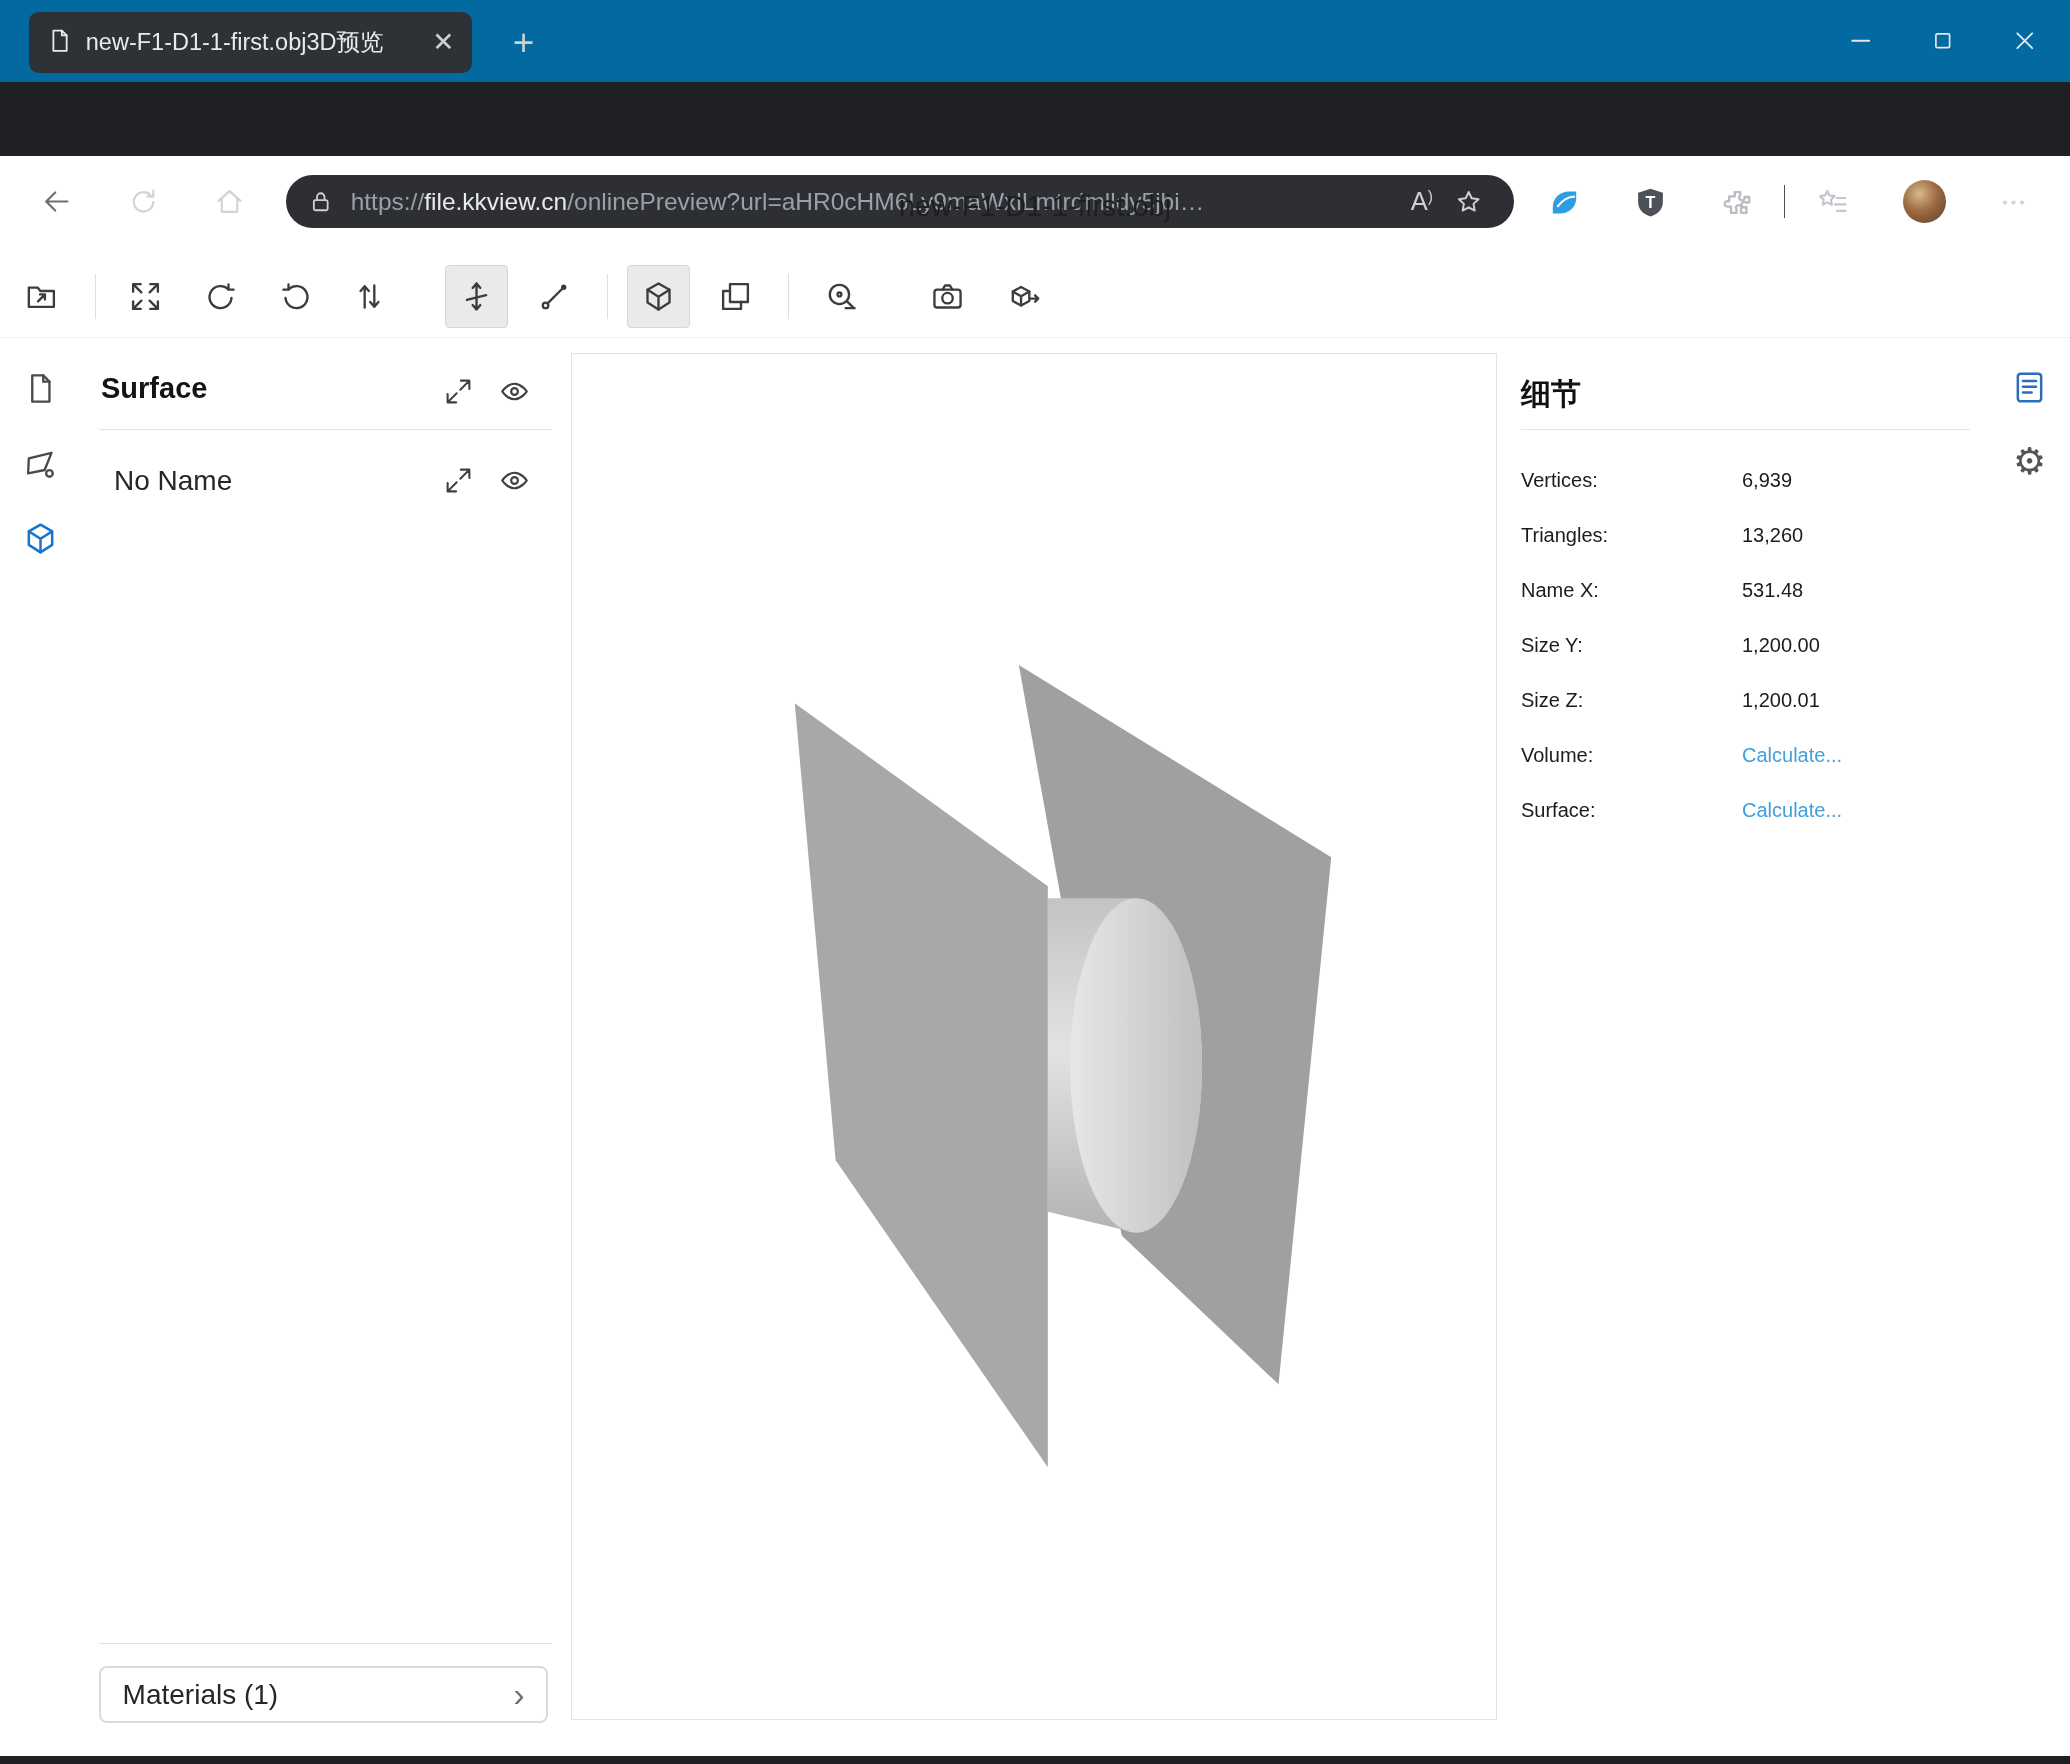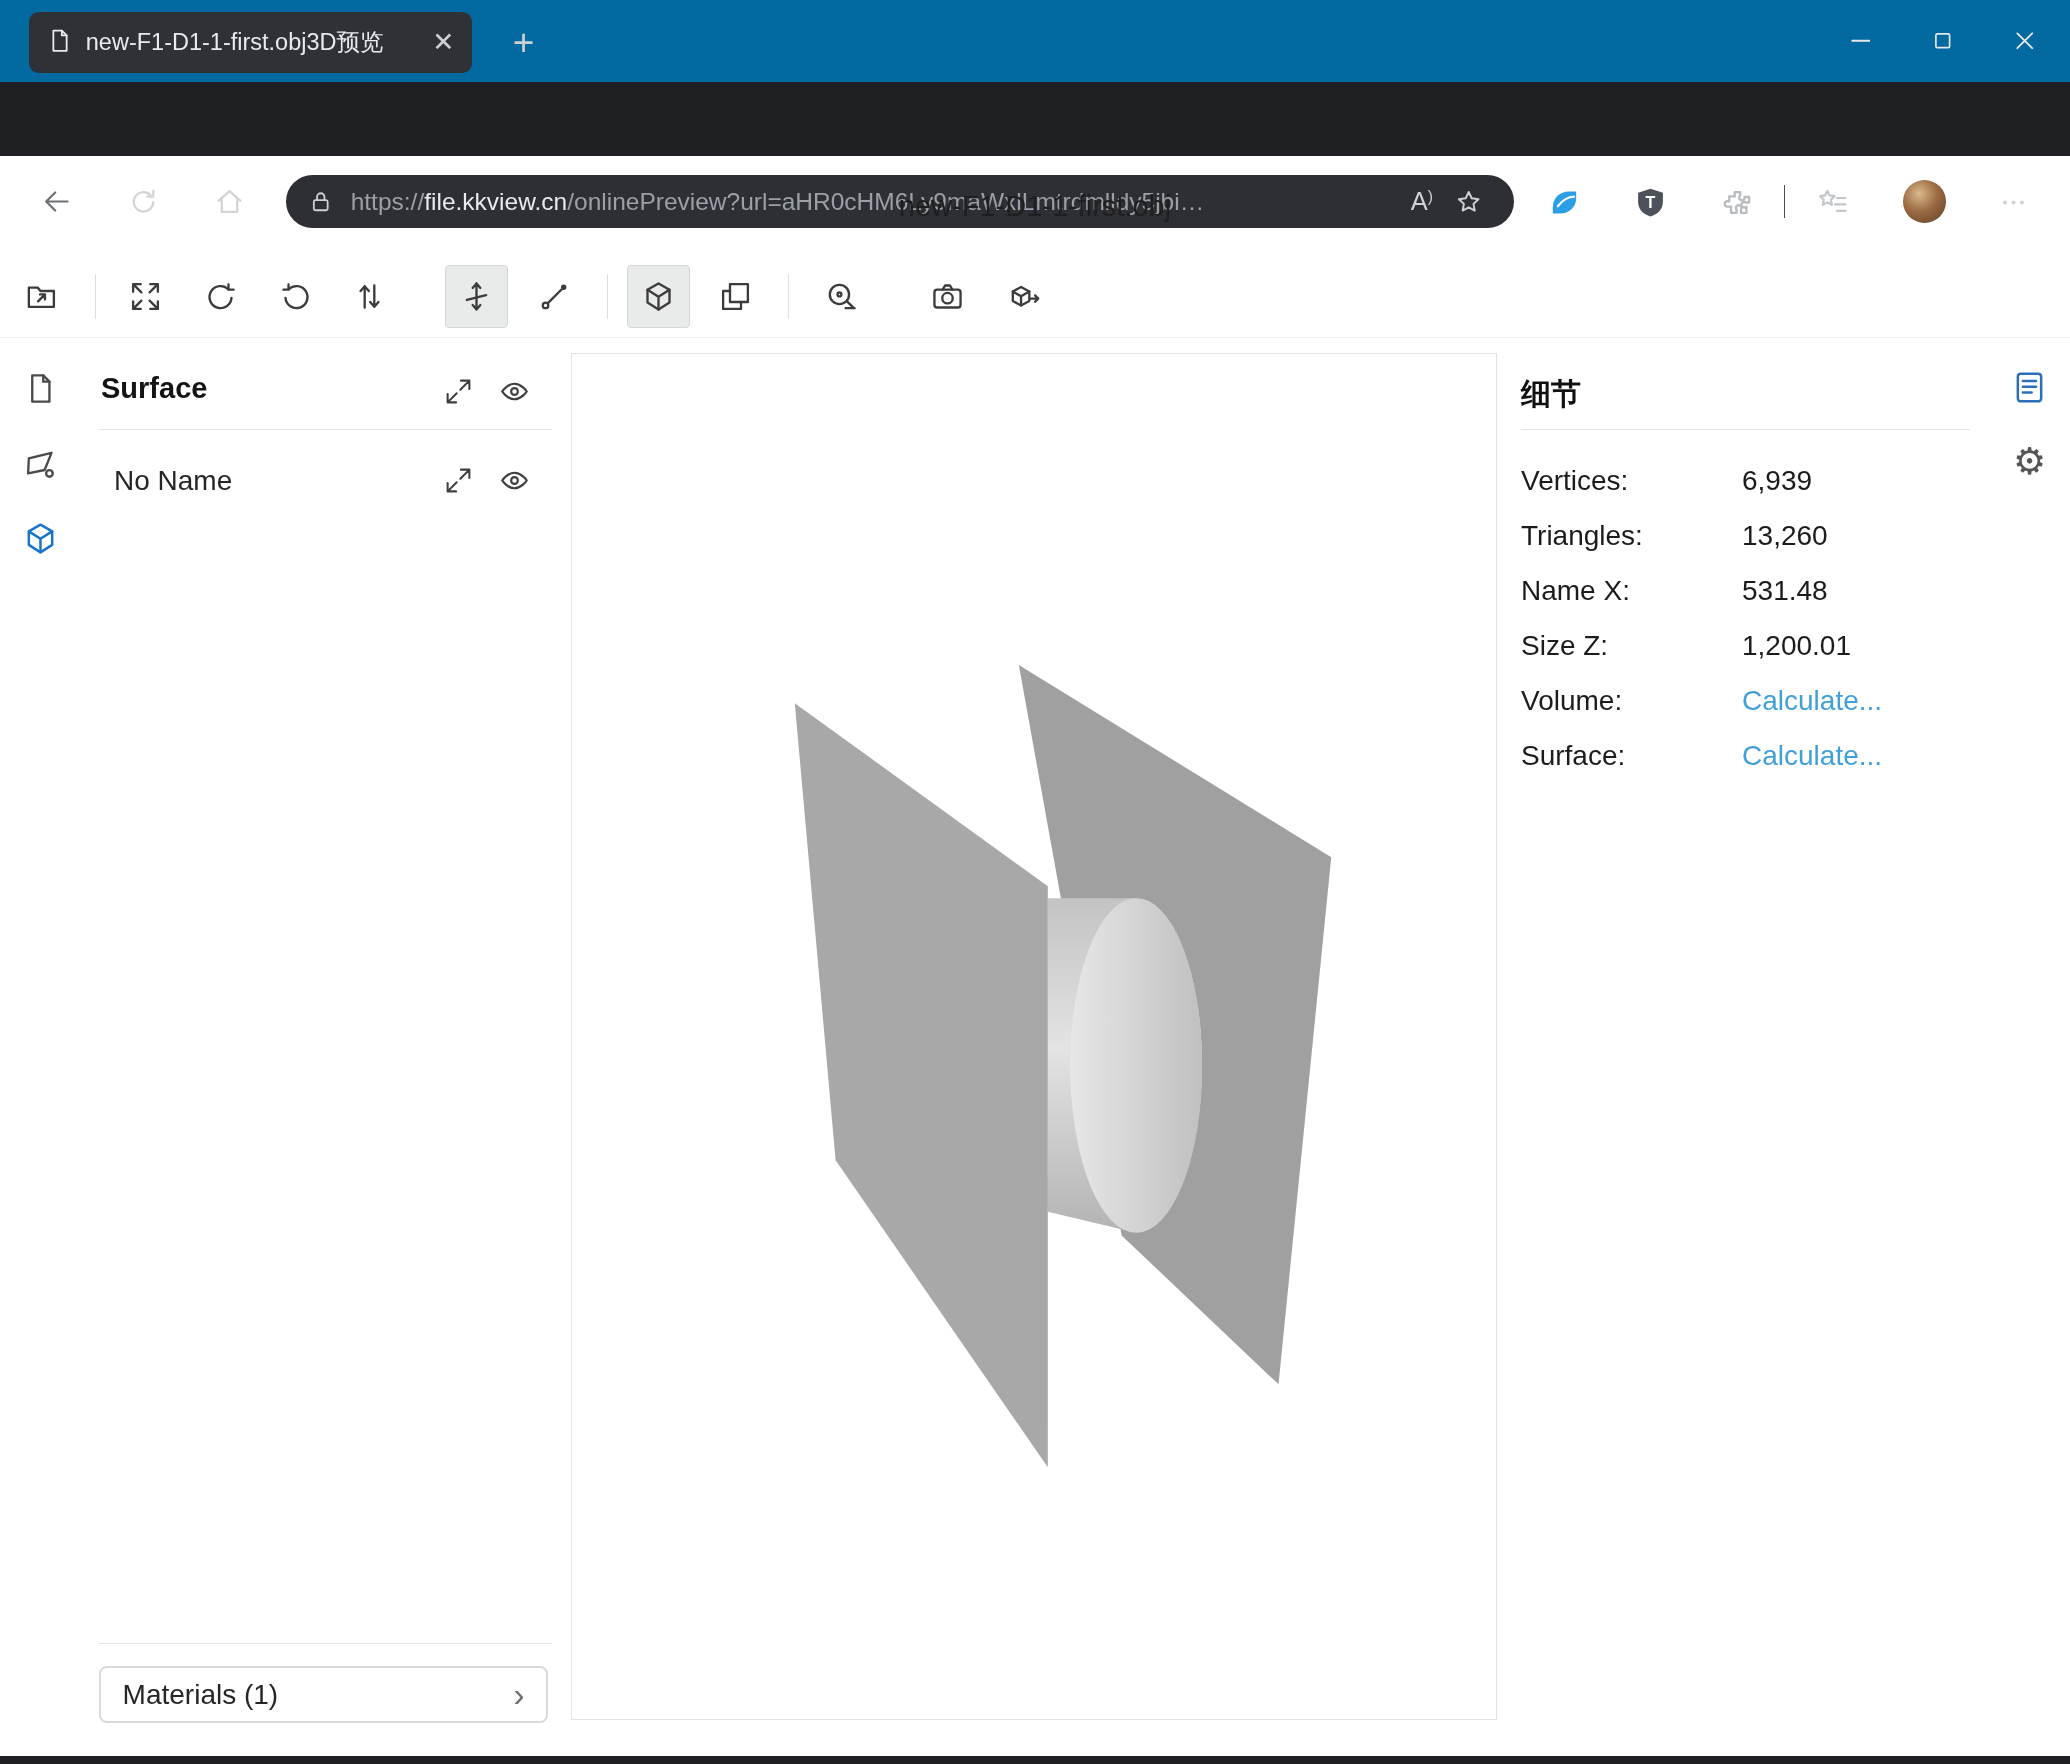--- a/index.html
+++ b/index.html
@@ -53,21 +53,21 @@
   .materials-btn{position:absolute;left:99px;top:1666px;width:449px;height:57px;border:2px solid #dadada;border-radius:7.8px;
                  box-sizing:border-box;display:flex;align-items:center;padding:0 21.6px;font-size:28px;color:#262626;background:#fff;}
   .materials-btn .chev{margin-left:auto;font-size:33px;color:#6d6d6d;line-height:33px;}
   
   .viewport{position:absolute;left:571px;top:353px;width:926px;height:1367px;border:1px solid #e2e2e2;box-sizing:border-box;background:#ffffff;}
   .viewport svg{display:block;width:100%;height:100%;}
   
   .details-title{position:absolute;left:1521px;top:374px;font-size:30px;font-weight:700;color:#111;}
   .details-divider{position:absolute;left:1521px;top:429px;width:449px;height:1px;background:#e3e3e3;}
   .details-rows{position:absolute;left:1521px;top:453px;width:449px;}
-  .drow{height:55px;display:flex;align-items:center;font-size:28px;color:#1c1c1c;}
+  .drow{height:55px;display:flex;align-items:center;font-size:20px;color:#1c1c1c;}
   .dlabel{width:221px;}
   .dvalue.link{color:#41a0d9;}
   .gear-glyph{font-size:37px;color:#555;line-height:37px;}
   
   .ic{fill:none;stroke:currentColor;stroke-width:1.7;stroke-linecap:round;stroke-linejoin:round;}
 </style>
 </head>
 <body>
 
 <div class="tabstrip">
@@ -347,20 +347,24 @@
   </div>
   <div class="drow">
     <span class="dlabel">Triangles:</span>
     <span class="dvalue">13,260</span>
   </div>
   <div class="drow">
     <span class="dlabel">Name X:</span>
     <span class="dvalue">531.48</span>
   </div>
   <div class="drow">
+    <span class="dlabel">Size Y:</span>
+    <span class="dvalue">1,200.00</span>
+  </div>
+  <div class="drow">
     <span class="dlabel">Size Z:</span>
     <span class="dvalue">1,200.01</span>
   </div>
   <div class="drow">
     <span class="dlabel">Volume:</span>
     <span class="dvalue link">Calculate...</span>
   </div>
   <div class="drow">
     <span class="dlabel">Surface:</span>
     <span class="dvalue link">Calculate...</span>

